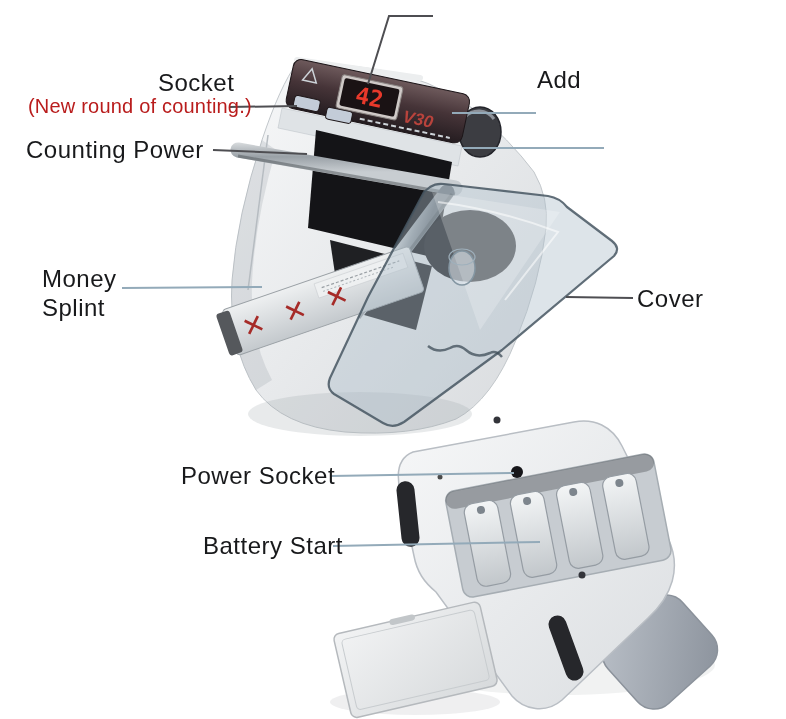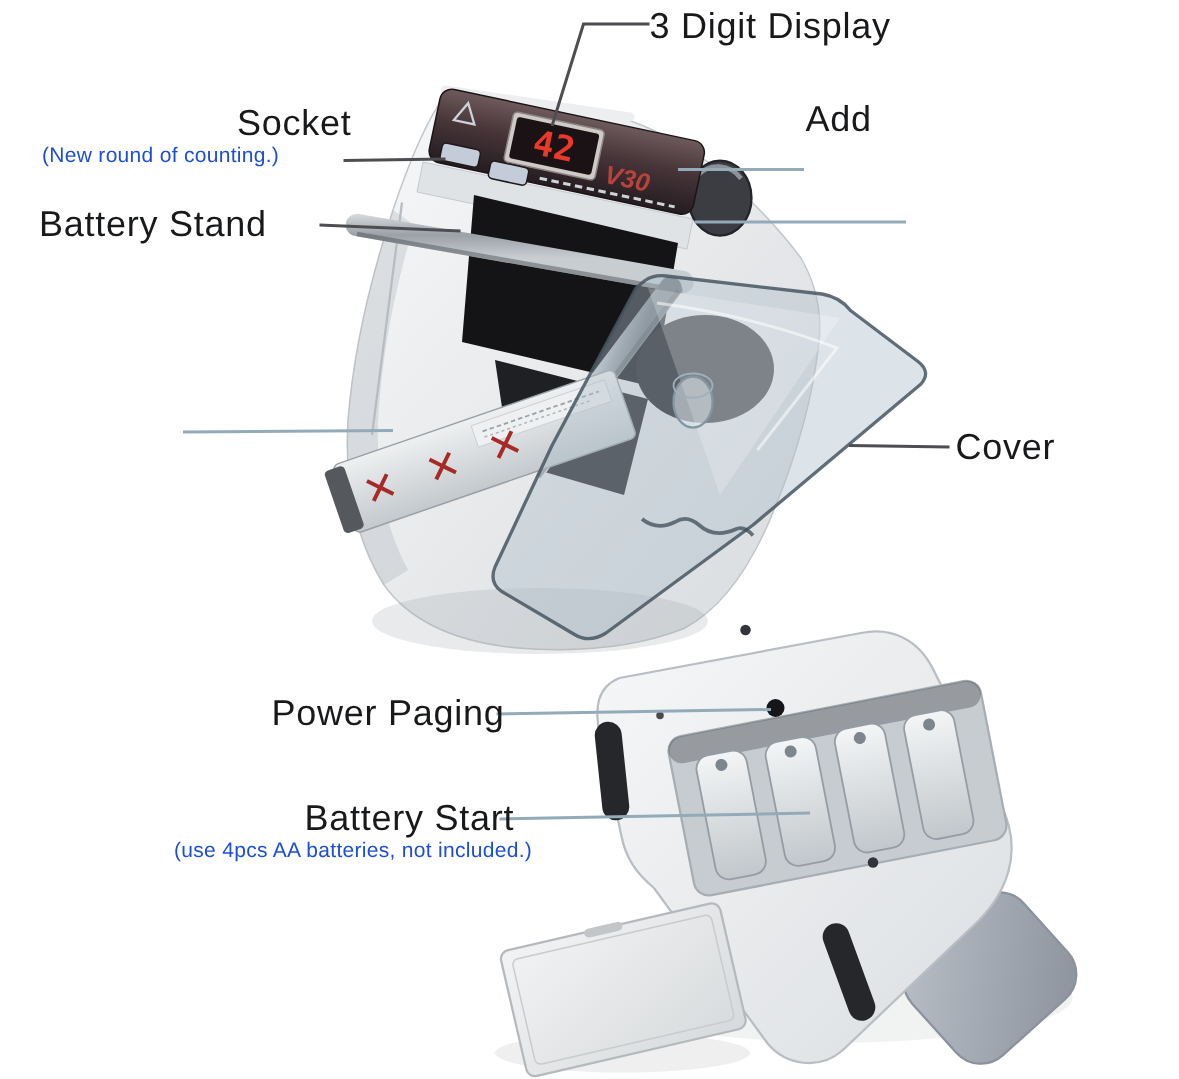--- a/index.html
+++ b/index.html
@@ -7,21 +7,21 @@
     position:relative;width:786px;height:719px;background:#ffffff;overflow:hidden;
     font-family:"Liberation Sans",sans-serif;
   }
   .stage svg{position:absolute;left:0;top:0;}
   .lbl{
     position:absolute;color:#18191b;font-size:24px;letter-spacing:.5px;
     line-height:1.22;white-space:nowrap;z-index:5;
   }
   .lbl.two{white-space:pre-line;}
   .note{
-    position:absolute;color:#1d4ed8;font-size:14px;letter-spacing:.2px;
+    position:absolute;color:#b91c1c;font-size:20px;letter-spacing:.2px;
     white-space:nowrap;z-index:5;
   }
 </style>
 </head>
 <body>
 
 <div class="stage">
 
   <svg width="786" height="719" viewBox="0 0 786 719">
     <defs>
@@ -166,23 +166,23 @@
       <line x1="213" y1="150" x2="307" y2="154" stroke="#4e4e52"></line>
       <line x1="633" y1="298" x2="566" y2="297" stroke="#4e4e52"></line>
       <line x1="536" y1="113" x2="452" y2="113" stroke="#93aab9"></line>
       <line x1="604" y1="148" x2="463" y2="148" stroke="#93aab9"></line>
       <line x1="122" y1="288" x2="262" y2="287" stroke="#93aab9"></line>
       <line x1="331" y1="476" x2="514" y2="473" stroke="#93aab9"></line>
       <line x1="333" y1="546" x2="540" y2="542" stroke="#93aab9"></line>
     </g>
   </svg>
 
-  <div class="lbl" style="left:433px;top:3px">3 Digit Display</div>
   <div class="lbl" style="left:158px;top:68px">Socket</div>
   <div class="note" style="left:28px;top:95px">(New round of counting.)</div>
   <div class="lbl" style="left:537px;top:65px">Add</div>
-  <div class="lbl" style="left:26px;top:135px">Battery Stand</div>
+  <div class="lbl" style="left:26px;top:135px">Counting Power</div>
+  <div class="lbl two" style="left:42px;top:264px">Money
+Splint</div>
   <div class="lbl" style="left:637px;top:284px">Cover</div>
-  <div class="lbl" style="left:181px;top:461px">Power Paging</div>
+  <div class="lbl" style="left:181px;top:461px">Power Socket</div>
   <div class="lbl" style="left:203px;top:531px">Battery Start</div>
-  <div class="note" style="left:116px;top:558px">(use 4pcs AA batteries, not included.)</div>
 
 </div>
 
 </body></html>

